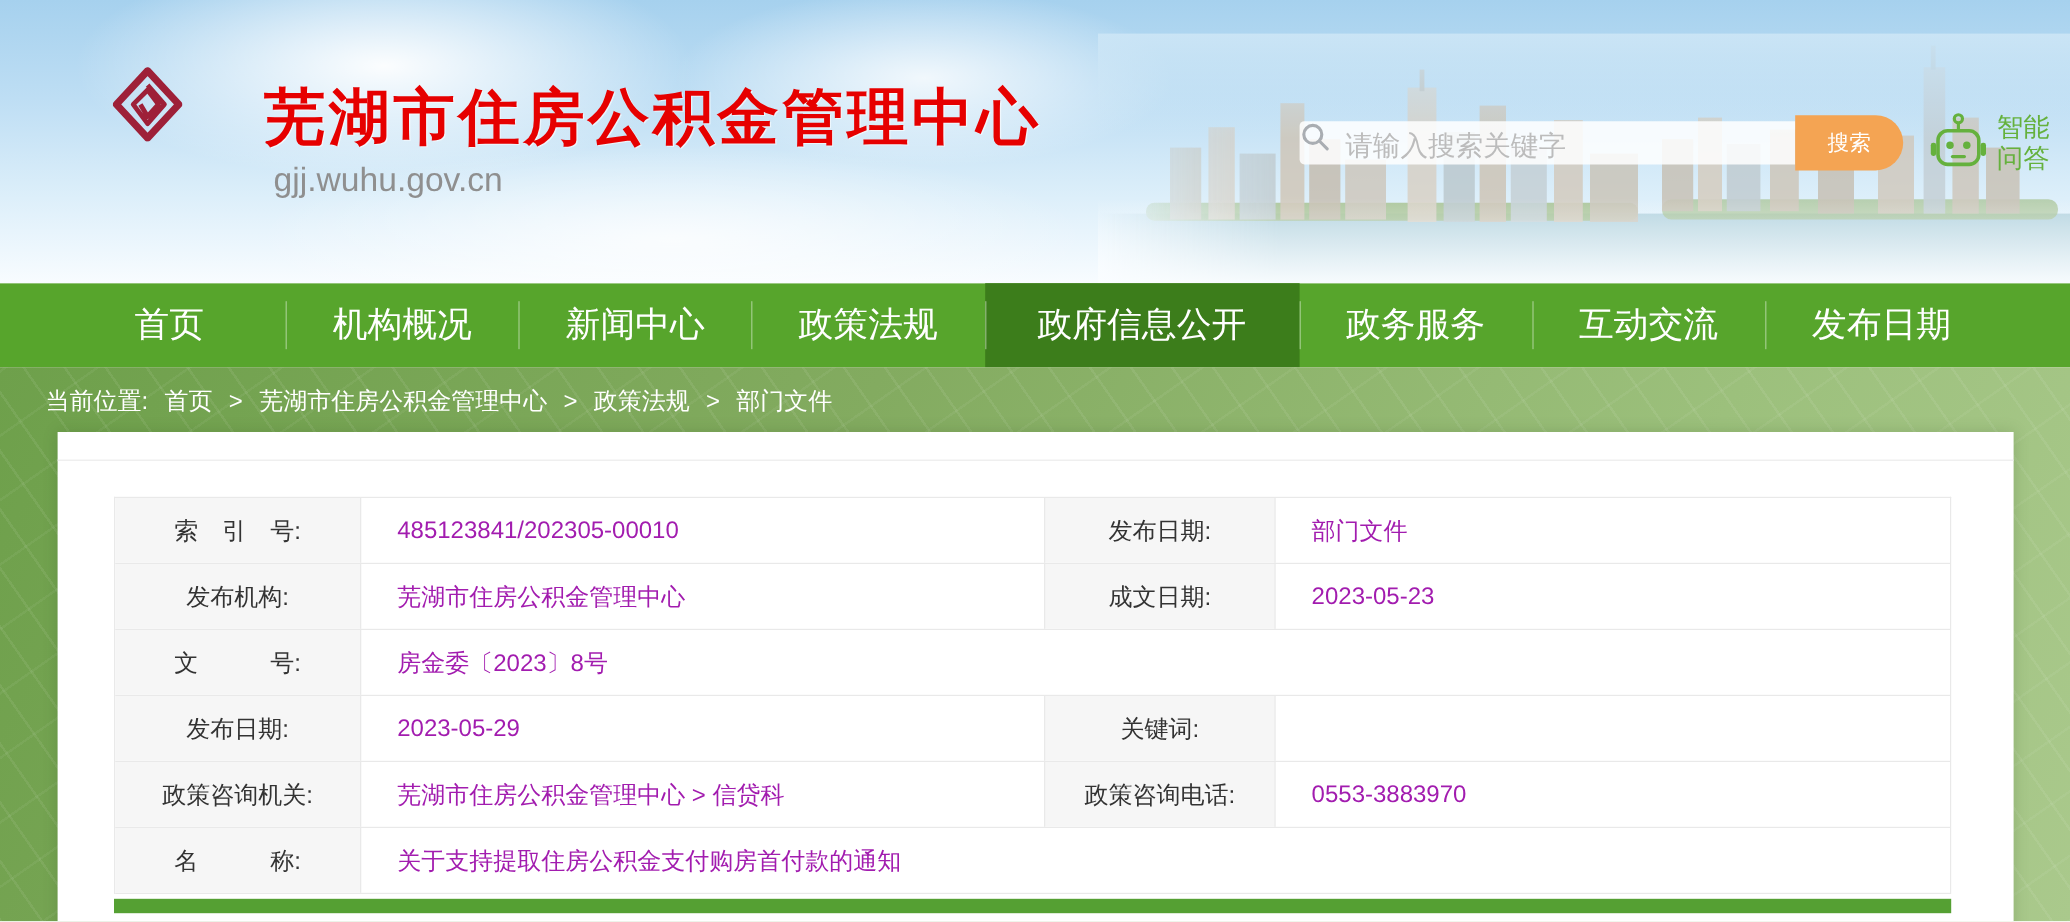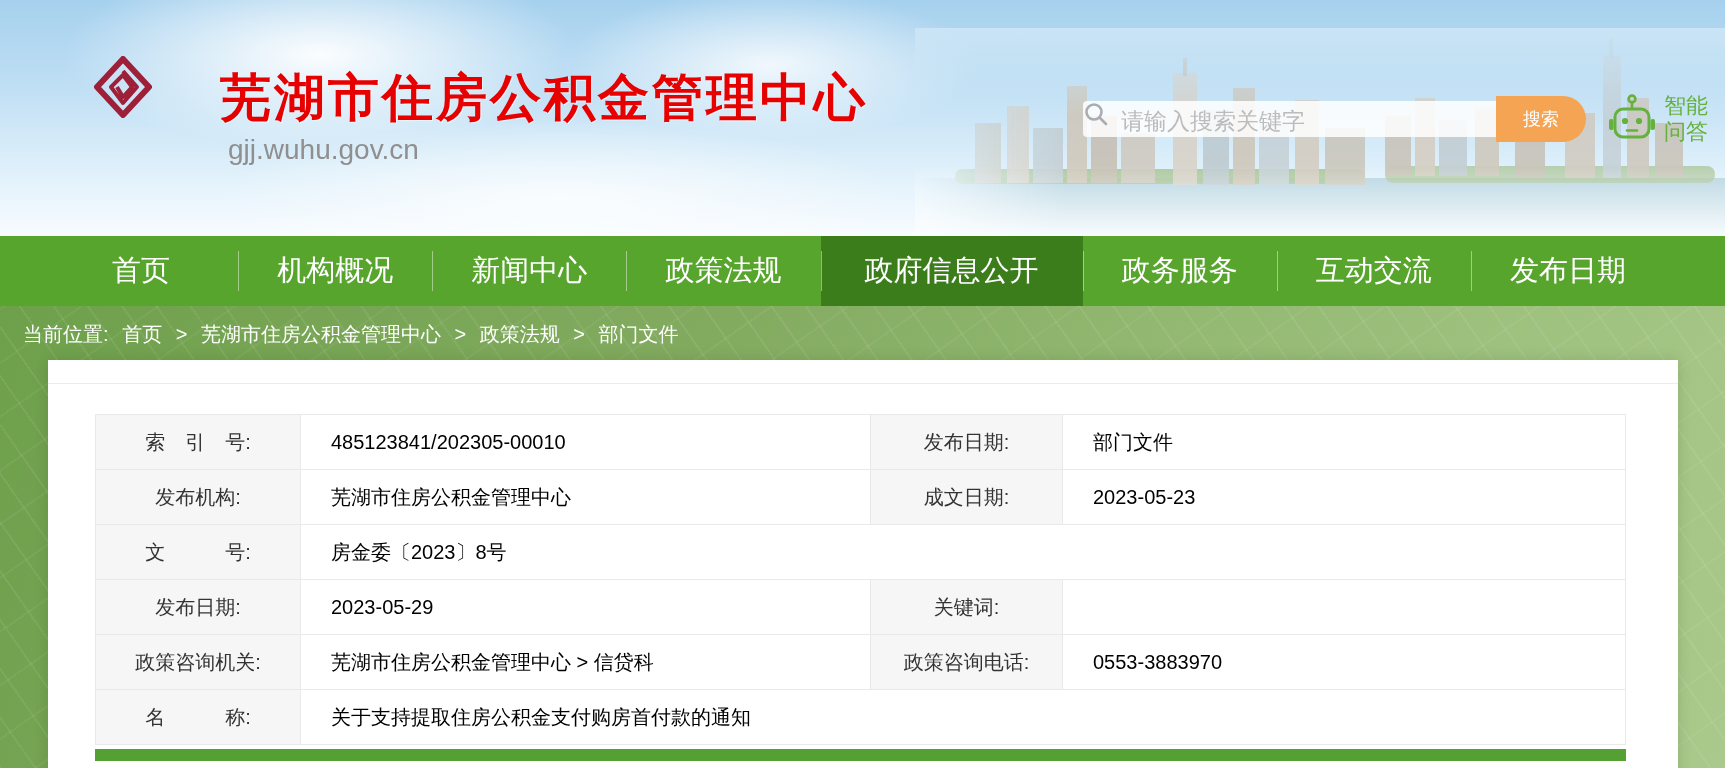--- a/index.html
+++ b/index.html
@@ -55,35 +55,35 @@
     width:1px; background:rgba(255,255,255,.45); }
   .navbar li.active { background:#3c7d1b; flex:1.35; }
 
   
   .content { position:relative; height:462px; overflow:hidden;
     background:linear-gradient(115deg,#6ea04b 0%,#83ab60 38%,#9cc07c 75%,#aac98c 100%); }
   .content::before { content:""; position:absolute; inset:0; pointer-events:none;
     background:repeating-linear-gradient(55deg, rgba(255,255,255,.07) 0 2px, transparent 2px 28px),
                repeating-linear-gradient(-35deg, rgba(255,255,255,.05) 0 2px, transparent 2px 44px); }
 
-  .breadcrumb { position:relative; padding:15px 0 0 23px; color:#fff; font-size:20px; z-index:2; }
+  .breadcrumb { position:relative; padding:15px 0 0 38px; color:#fff; font-size:20px; z-index:2; }
   .breadcrumb a { color:#fff; text-decoration:none; cursor:pointer; }
   .crumb-sep { margin:0 8px; }
 
   .card { position:absolute; left:48px; right:47px; top:54px; bottom:-30px; background:#fff;
     box-shadow:0 0 12px rgba(40,70,20,.18); z-index:1; }
   .card-rule { height:1px; background:#ececec; margin-top:23px; }
 
   .meta-table { margin:30px 52px 0 47px; border:1px solid #e9e9e9; border-bottom:none; }
   .m-row { display:grid; grid-template-columns:205px 569px 193px 1fr; border-bottom:1px solid #e9e9e9; height:55px; }
   .m-row.span { grid-template-columns:205px 1fr; }
   .m-label { background:#f6f6f6; display:flex; align-items:center; justify-content:center;
     font-size:20px; font-weight:normal; color:#333; border-right:1px solid #e9e9e9; }
   .m-row > .m-label:nth-child(3) { border-left:1px solid #e9e9e9; }
-  .m-value { display:flex; align-items:center; padding-left:30px; font-size:20px; color:#000000; }
+  .m-value { display:flex; align-items:center; padding-left:30px; font-size:20px; color:#a21caf; }
   .green-divider { margin:4px 52px 0 47px; height:12px; background:#55a033; }
 </style>
 </head>
 <body>
 
 <div class="page">
 
   <div class="header">
     <div class="cloud c1"></div>
     <div class="cloud c2"></div>

